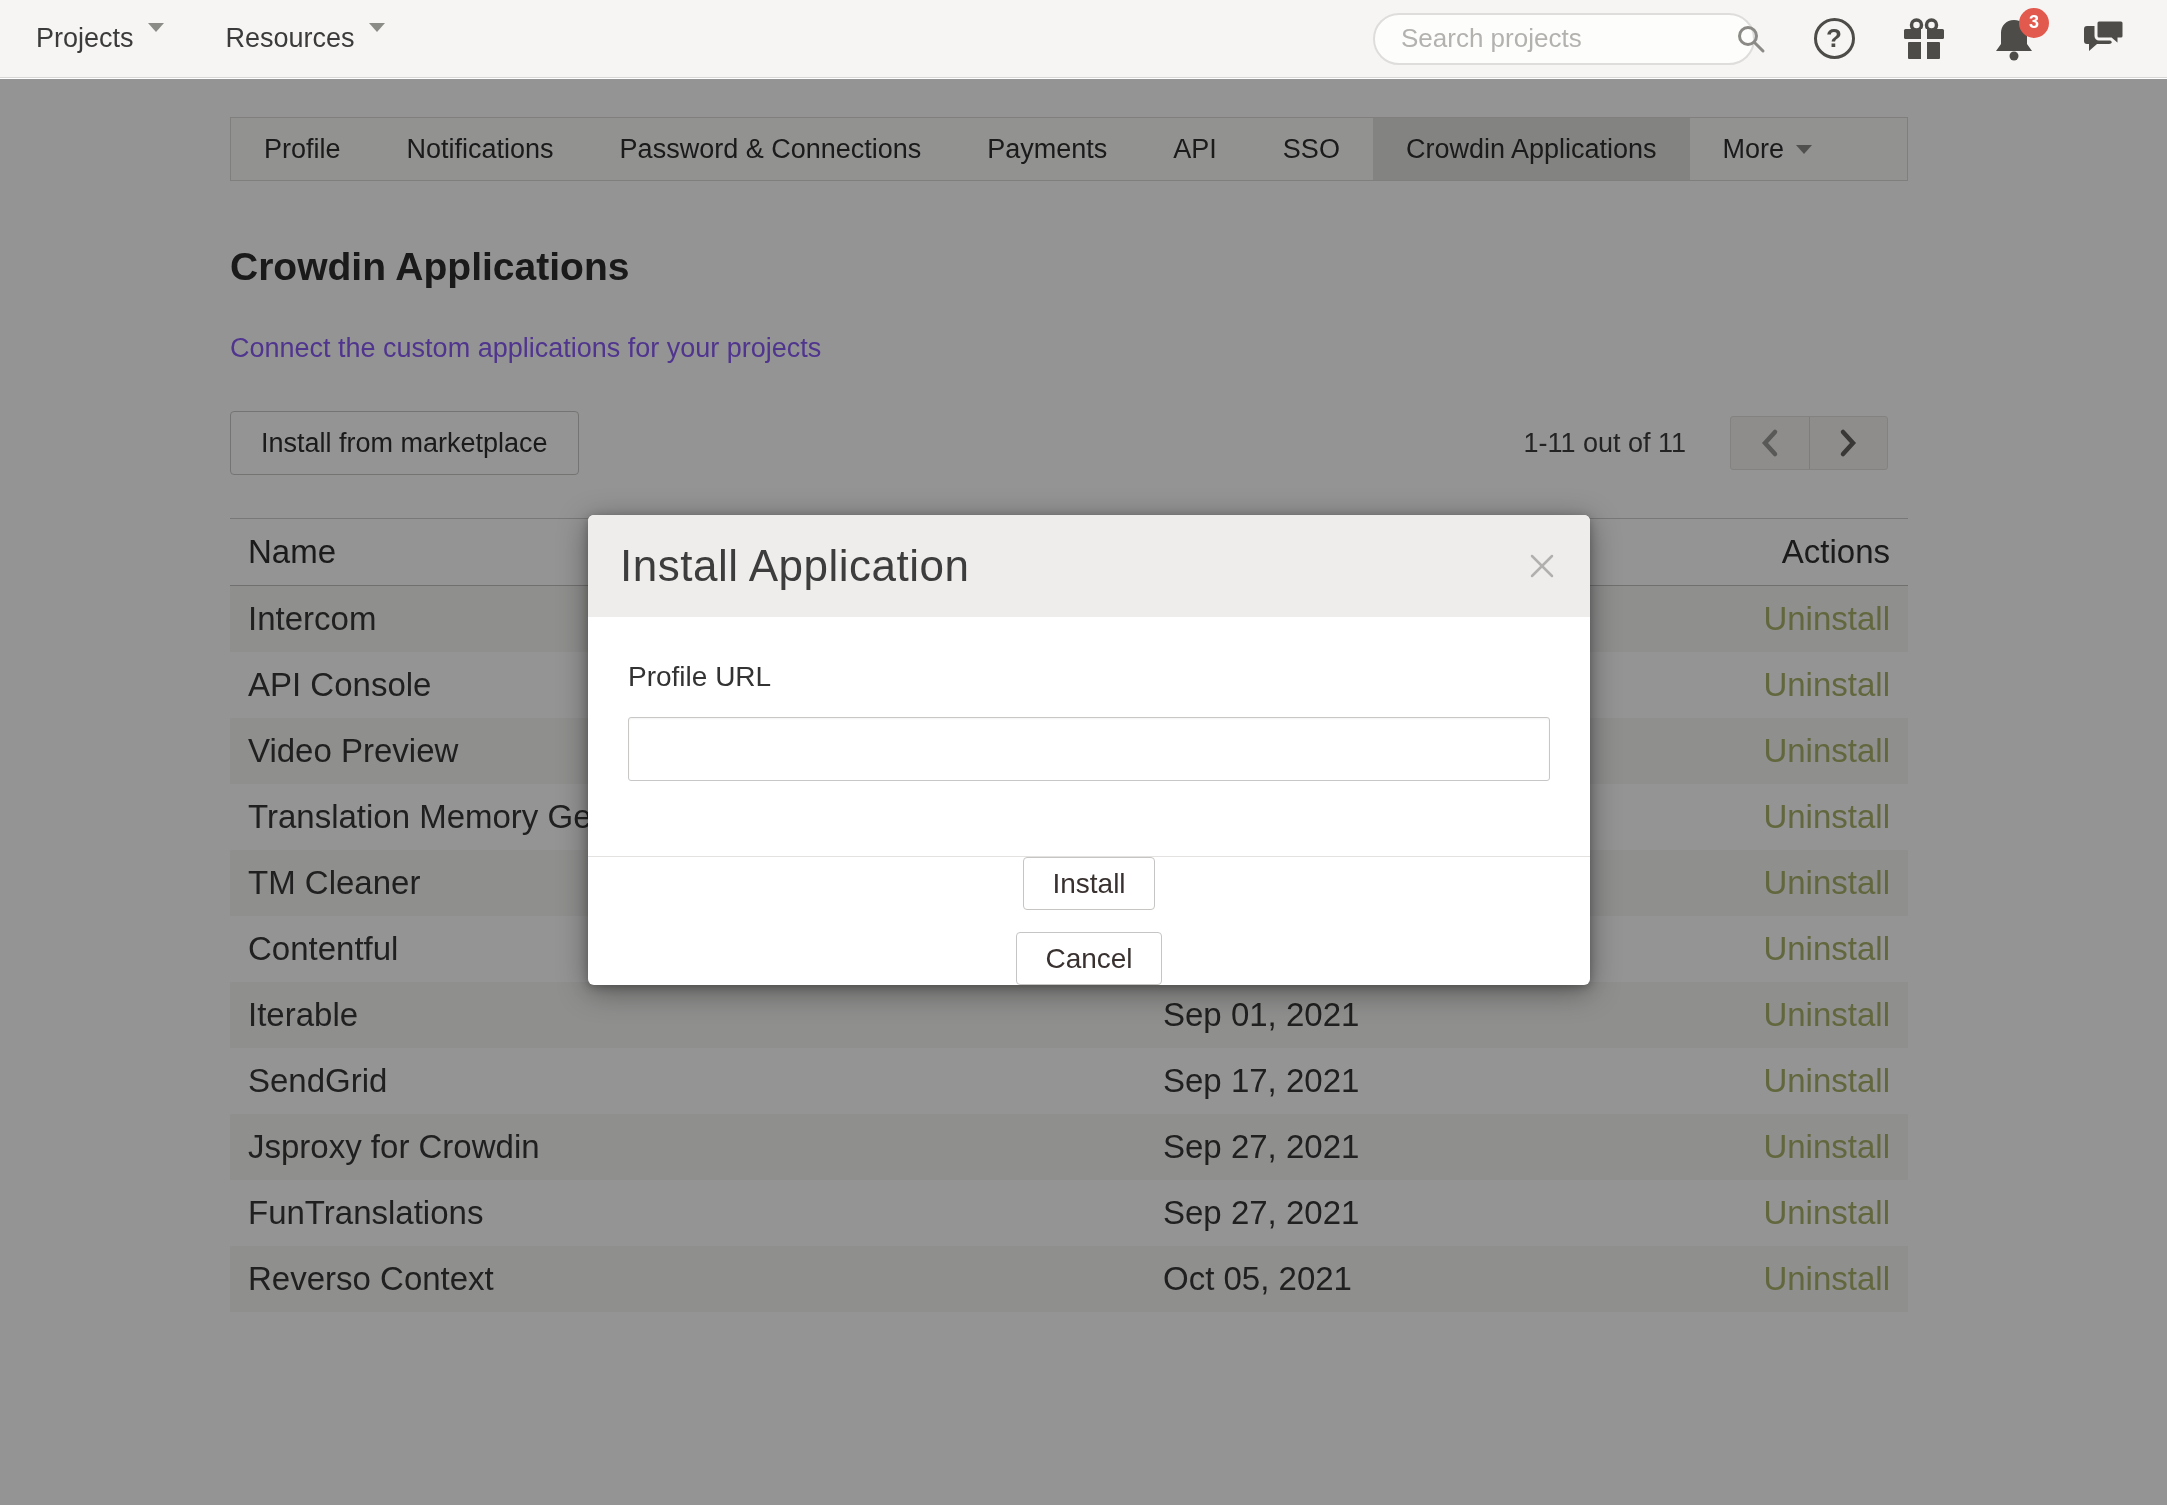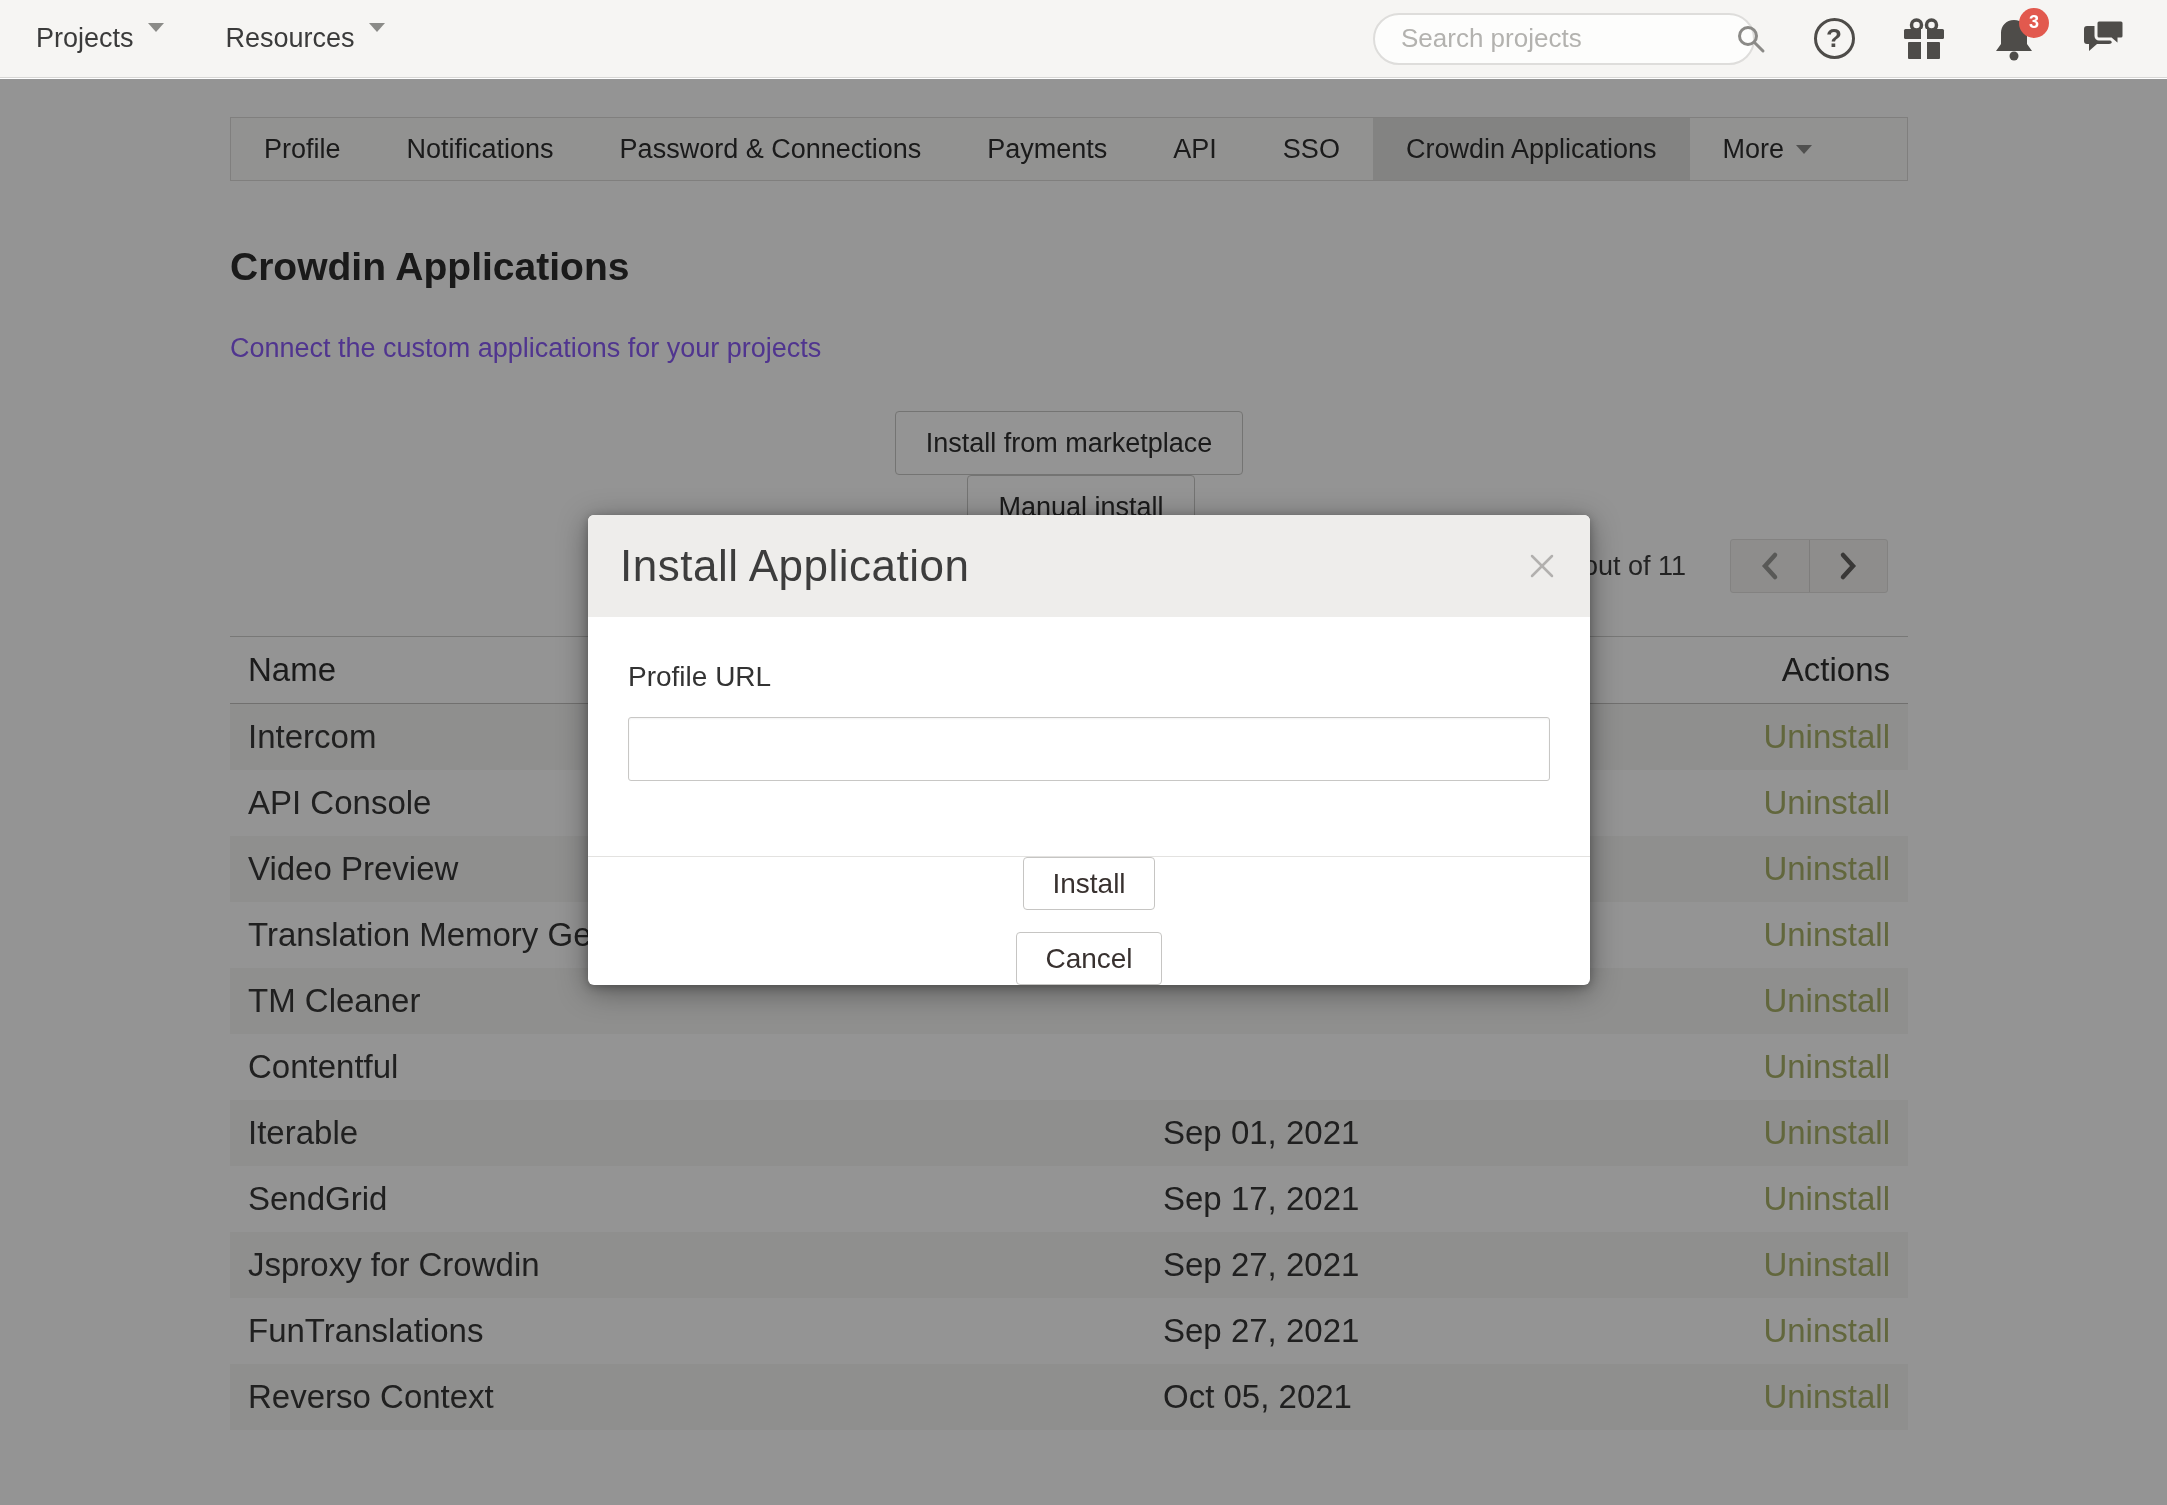--- a/index.html
+++ b/index.html
@@ -72,21 +72,21 @@
   }
   .tab {
     display:flex; align-items:center; gap:12px;
     padding:0 33px; cursor:pointer; white-space:nowrap;
   }
   .tab.active { background:#e2e2e0; }
 
   .page-title { margin-top:64px; font-size:39px; font-weight:700; color:#2d2d2d; }
   .page-subtitle { margin-top:44px; font-size:27px; color:#8b5cf6; }
 
-  .toolbar { margin-top:47px; display:flex; align-items:center;flex-direction:column; }
+  .toolbar { margin-top:47px; display:flex; align-items:center; }
   .btn-outline {
     height:64px; padding:0 30px;
     border:1px solid #c9c8c6; border-radius:4px;
     background:transparent; color:#2f2f2f;
     font-size:27px; font-family:"Liberation Sans", sans-serif;
     cursor:pointer; line-height:62px;
   }
   .btn-outline + .btn-outline { margin-left:24px; }
   .pager { margin-left:auto; display:flex; align-items:center; }
   .pager-summary { font-size:27px; color:#3d3d3d; margin-right:44px; }
@@ -240,21 +240,20 @@
           <span>More</span>
           <span class="caret"></span>
         </div>
       </nav>
 
     <h1 class="page-title">Crowdin Applications</h1>
     <p class="page-subtitle">Connect the custom applications for your projects</p>
 
     <div class="toolbar">
       <button class="btn-outline">Install from marketplace</button>
-      <button class="btn-outline">Manual install</button>
 
       <div class="pager">
         <span class="pager-summary">1-11 out of 11</span>
         <div class="pager-group">
           <div class="pager-btn">
             <span>
               <svg width="22" height="30" viewBox="0 0 22 30">
                 <polyline points="16,4 6,15 16,26" fill="none" stroke="#9a9997" stroke-width="4.5" stroke-linecap="round"></polyline>
               </svg>
             </span>

